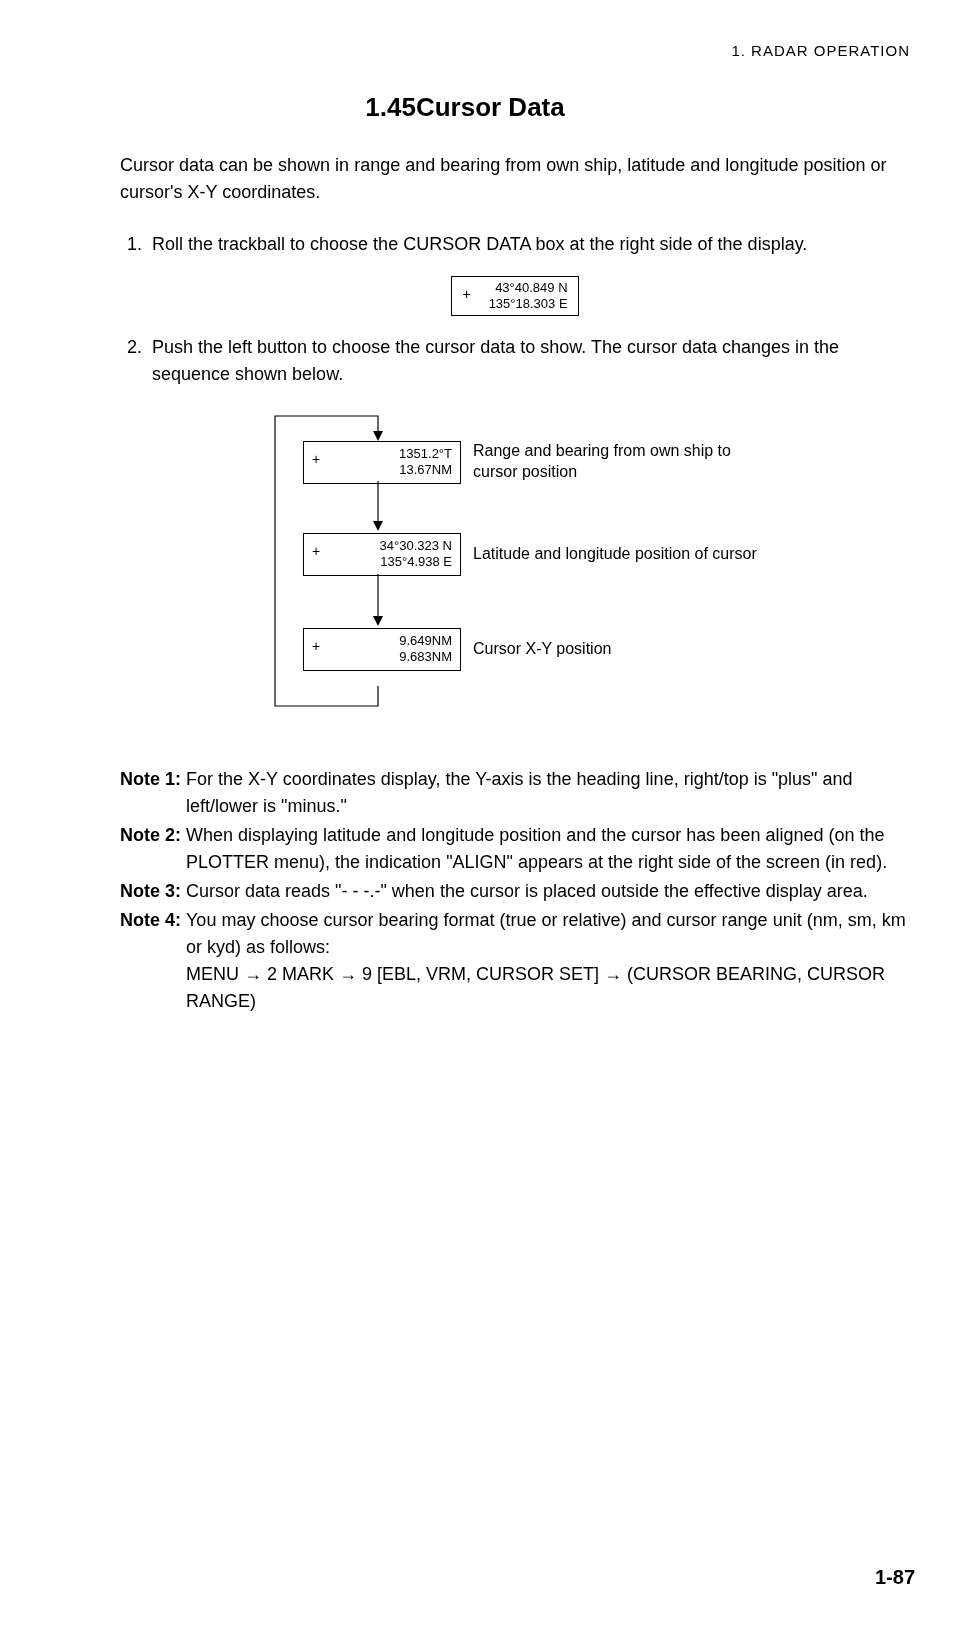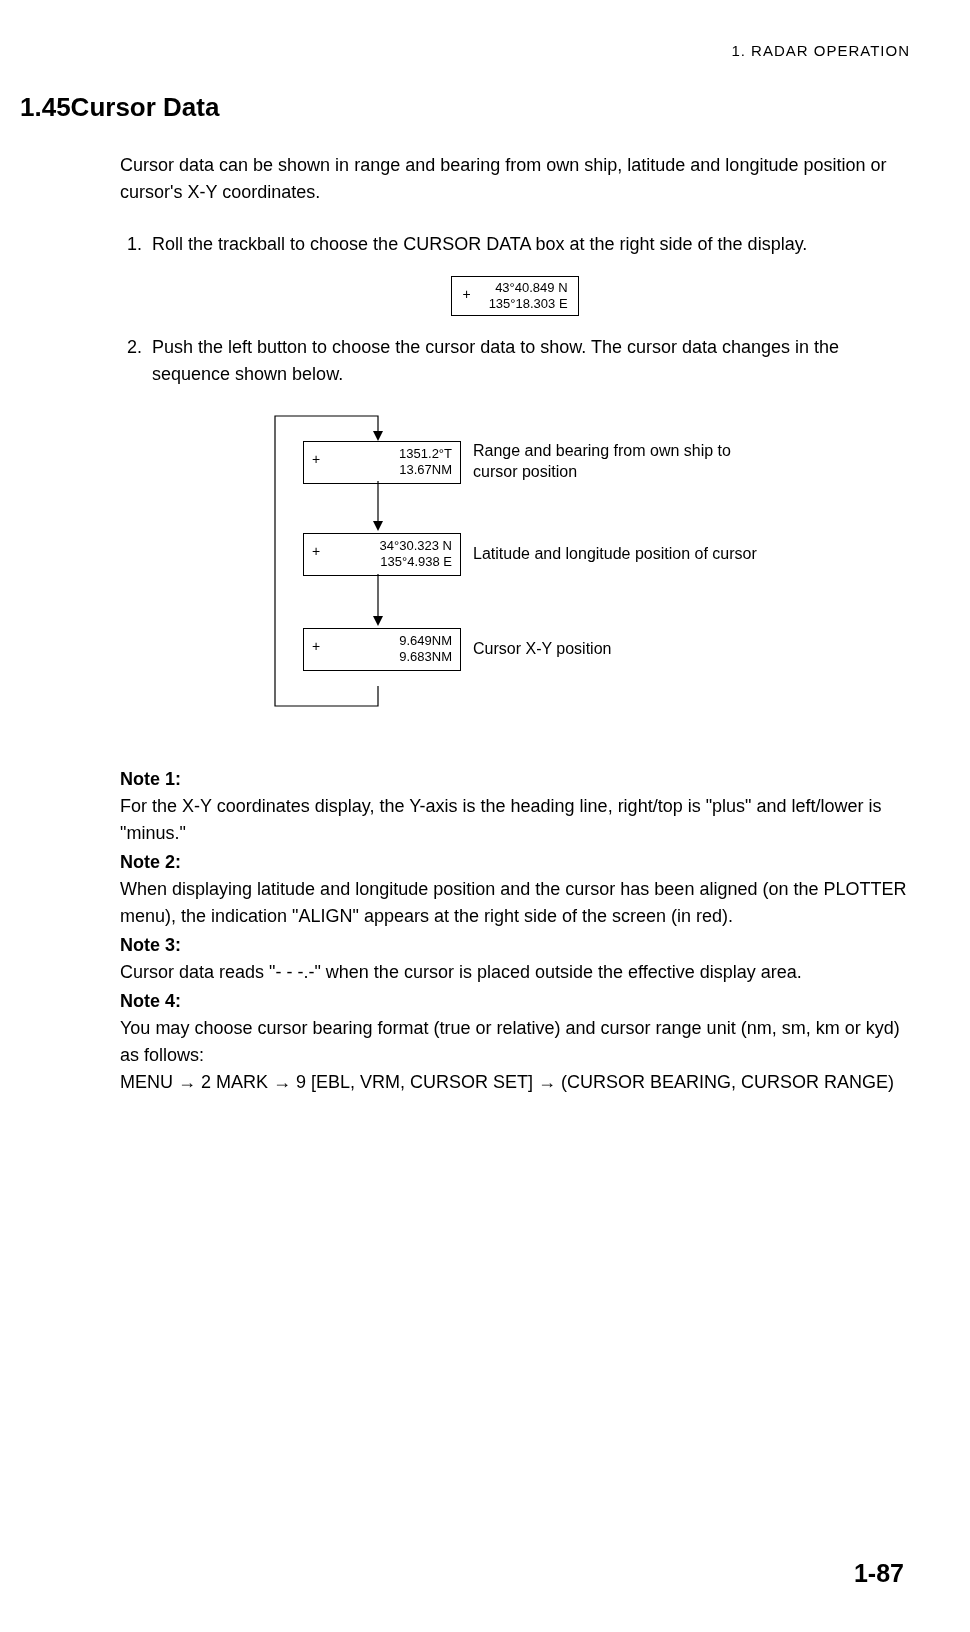--- a/index.html
+++ b/index.html
@@ -15,20 +15,21 @@
     .header-chapter {
       text-align: right;
       font-size: 15px;
       letter-spacing: 1px;
       margin-bottom: 25px;
     }
     .section-title {
       display: flex;
       align-items: baseline;
       margin-bottom: 25px;
+      justify-content: center;
     }
     .section-number {
       font-size: 26px;
       font-weight: bold;
     }
     .section-heading {
       font-size: 26px;
       font-weight: bold;
     }
     .body-text {
@@ -109,33 +110,32 @@
       width: 520px;
       padding-top: 30px;
       padding-bottom: 10px;
     }
     .notes {
       margin-top: 4px;
     }
     .note-item {
       display: flex;
       margin-bottom: 2px;
-      flex-direction: column;
     }
     .note-label {
       font-weight: bold;
       flex-shrink: 0;
       padding-right: 5px;
     }
     .note-body { }
     .page-num {
       position: fixed;
       bottom: 40px;
-      right: 66px;
-      font-size: 25px;
+      right: 55px;
+      font-size: 20px;
       font-weight: bold;
     }
   </style>
 </head>
 <body>
 
 <div class="header-chapter">1.  RADAR  OPERATION</div>
 
 <div class="section-title">
   <span class="section-number">1.45</span>

